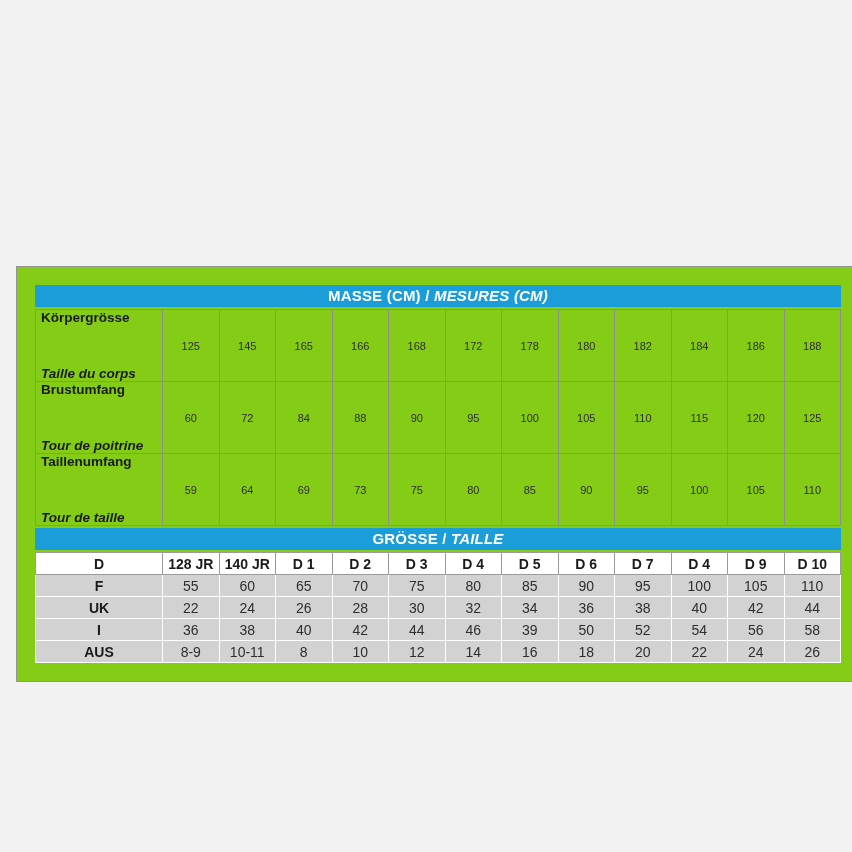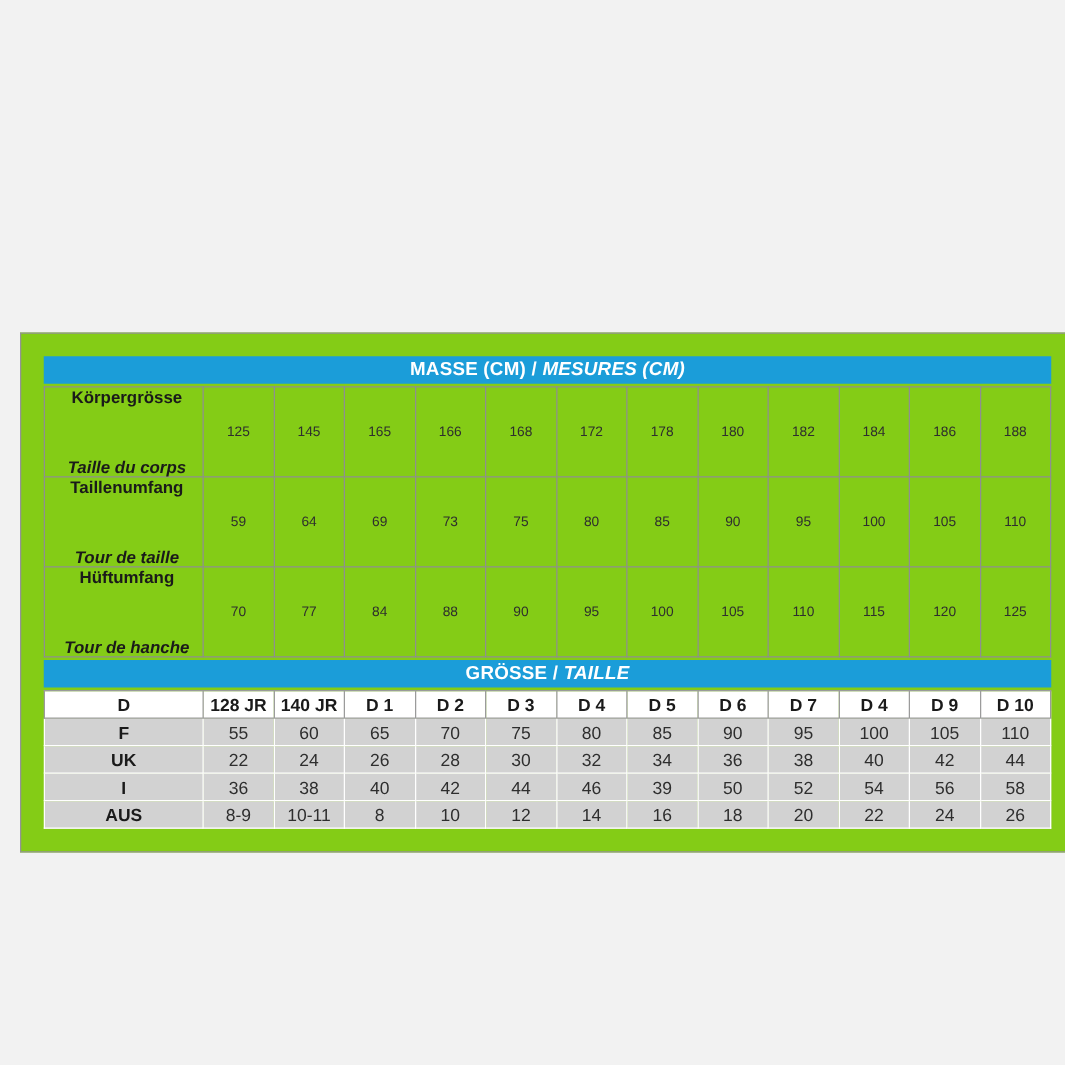--- a/index.html
+++ b/index.html
@@ -43,21 +43,21 @@
   .measurements { margin-bottom: 2px; }
   .measurements td {
     border: 1px solid #8f8f8f;
     height: 39px;
     text-align: center;
     font-size: 11px;
     color: #2e2e2e;
     padding: 0;
   }
   .measurements td.label-cell {
-    text-align: center;
+    text-align: left;
     padding-left: 5px;
     font-size: 13.5px;
     color: #1a1a1a;
     line-height: 1.15;
   }
   .lbl-de { font-weight: bold; }
   .lbl-fr { font-weight: bold; font-style: italic; margin-top: 40px; }
   
   .sizes td {
     height: 21px;
@@ -121,53 +121,53 @@
           <td>172</td>
           <td>178</td>
           <td>180</td>
           <td>182</td>
           <td>184</td>
           <td>186</td>
           <td>188</td>
         </tr>
         <tr>
           <td class="label-cell">
+            <div class="lbl-de">Brustumfang</div>
+            <div class="lbl-fr">Tour de poitrine</div>
+          </td>
+          <td>60</td>
+          <td>72</td>
+          <td>84</td>
+          <td>88</td>
+          <td>90</td>
+          <td>95</td>
+          <td>100</td>
+          <td>105</td>
+          <td>110</td>
+          <td>115</td>
+          <td>120</td>
+          <td>125</td>
+        </tr>
+        <tr>
+          <td class="label-cell">
             <div class="lbl-de">Taillenumfang</div>
             <div class="lbl-fr">Tour de taille</div>
           </td>
           <td>59</td>
           <td>64</td>
           <td>69</td>
           <td>73</td>
           <td>75</td>
           <td>80</td>
           <td>85</td>
           <td>90</td>
           <td>95</td>
           <td>100</td>
           <td>105</td>
           <td>110</td>
-        </tr>
-        <tr>
-          <td class="label-cell">
-            <div class="lbl-de">Hüftumfang</div>
-            <div class="lbl-fr">Tour de hanche</div>
-          </td>
-          <td>70</td>
-          <td>77</td>
-          <td>84</td>
-          <td>88</td>
-          <td>90</td>
-          <td>95</td>
-          <td>100</td>
-          <td>105</td>
-          <td>110</td>
-          <td>115</td>
-          <td>120</td>
-          <td>125</td>
         </tr>
       </tbody>
   </table>
 
   <div class="blue-bar">
     <span>GRÖSSE /</span>
     <span class="italic-part">TAILLE</span>
   </div>
 
   <table class="sizes">

